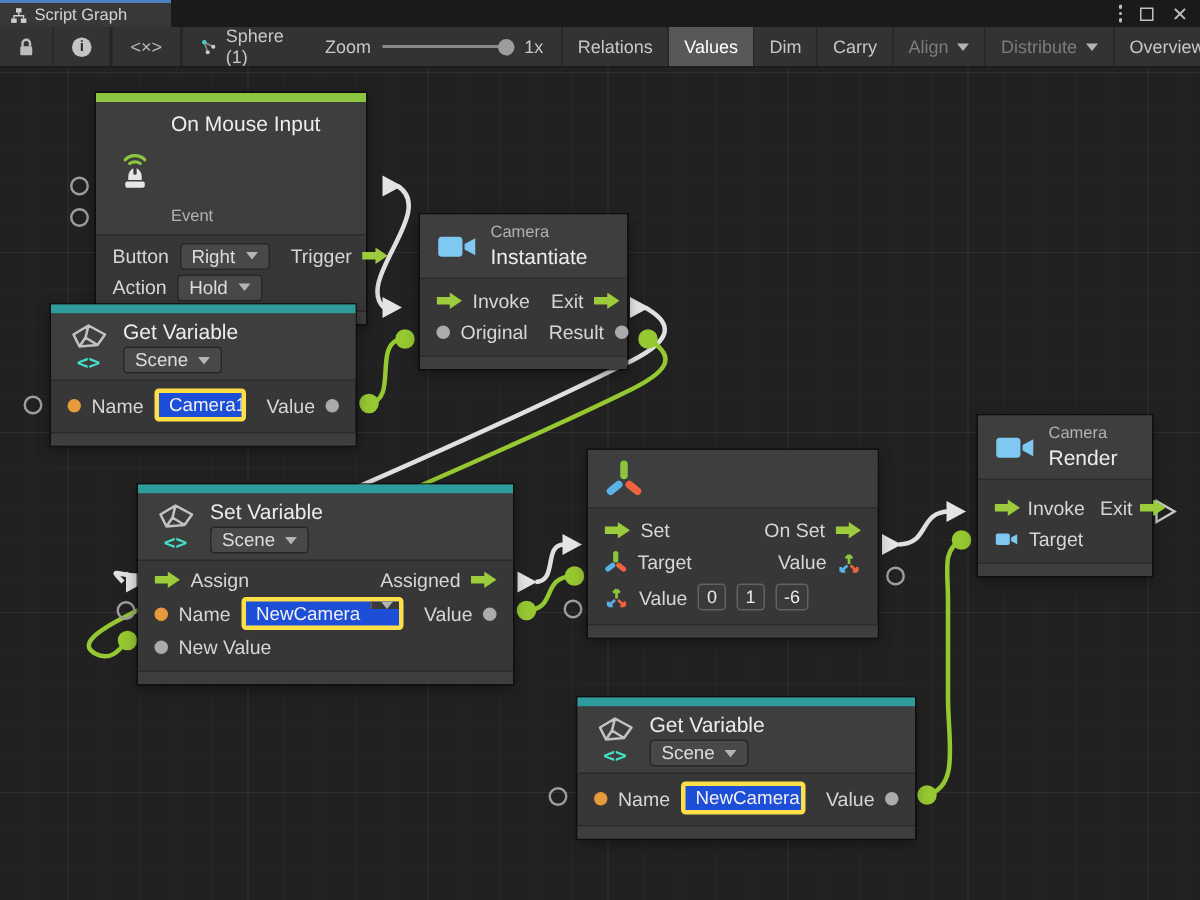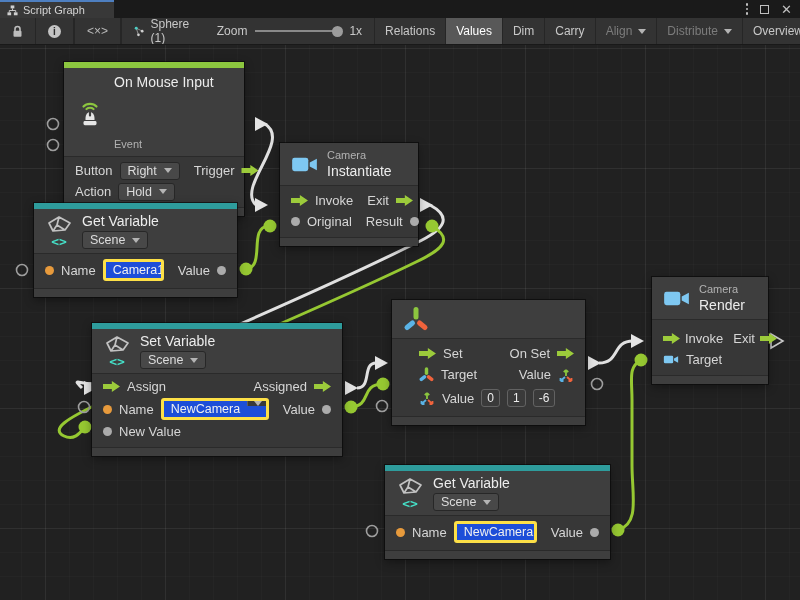--- a/index.html
+++ b/index.html
@@ -349,21 +349,21 @@
     </div>
 
     <div class="node" style="left:392px; top:255px; width:193px;">
       <div class="nhead">
         <svg width="26" height="26" viewBox="0 0 26 26">
           <line x1="13" y1="11" x2="13" y2="3.5" stroke="#8CC63F" stroke-width="5" stroke-linecap="round"></line>
           <line x1="9.5" y1="17" x2="4" y2="21.5" stroke="#5AB3E6" stroke-width="5" stroke-linecap="round"></line>
           <line x1="16.5" y1="17" x2="22" y2="21.5" stroke="#F0633C" stroke-width="5" stroke-linecap="round"></line>
         </svg>
       </div>
-      <div class="nbody" style="padding-top:4px;padding-left:16px;">
+      <div class="nbody" style="padding-top:4px;">
         <div class="nrow">
           <span class="exec-arrow"></span>
           <span>Set</span>
           <span class="sp"></span>
           <span>On Set</span>
           <span class="exec-arrow"></span>
         </div>
         <div class="nrow">
           <svg width="15" height="15" viewBox="0 0 26 26">
             <line x1="13" y1="11" x2="13" y2="3.5" stroke="#8CC63F" stroke-width="6" stroke-linecap="round"></line>

